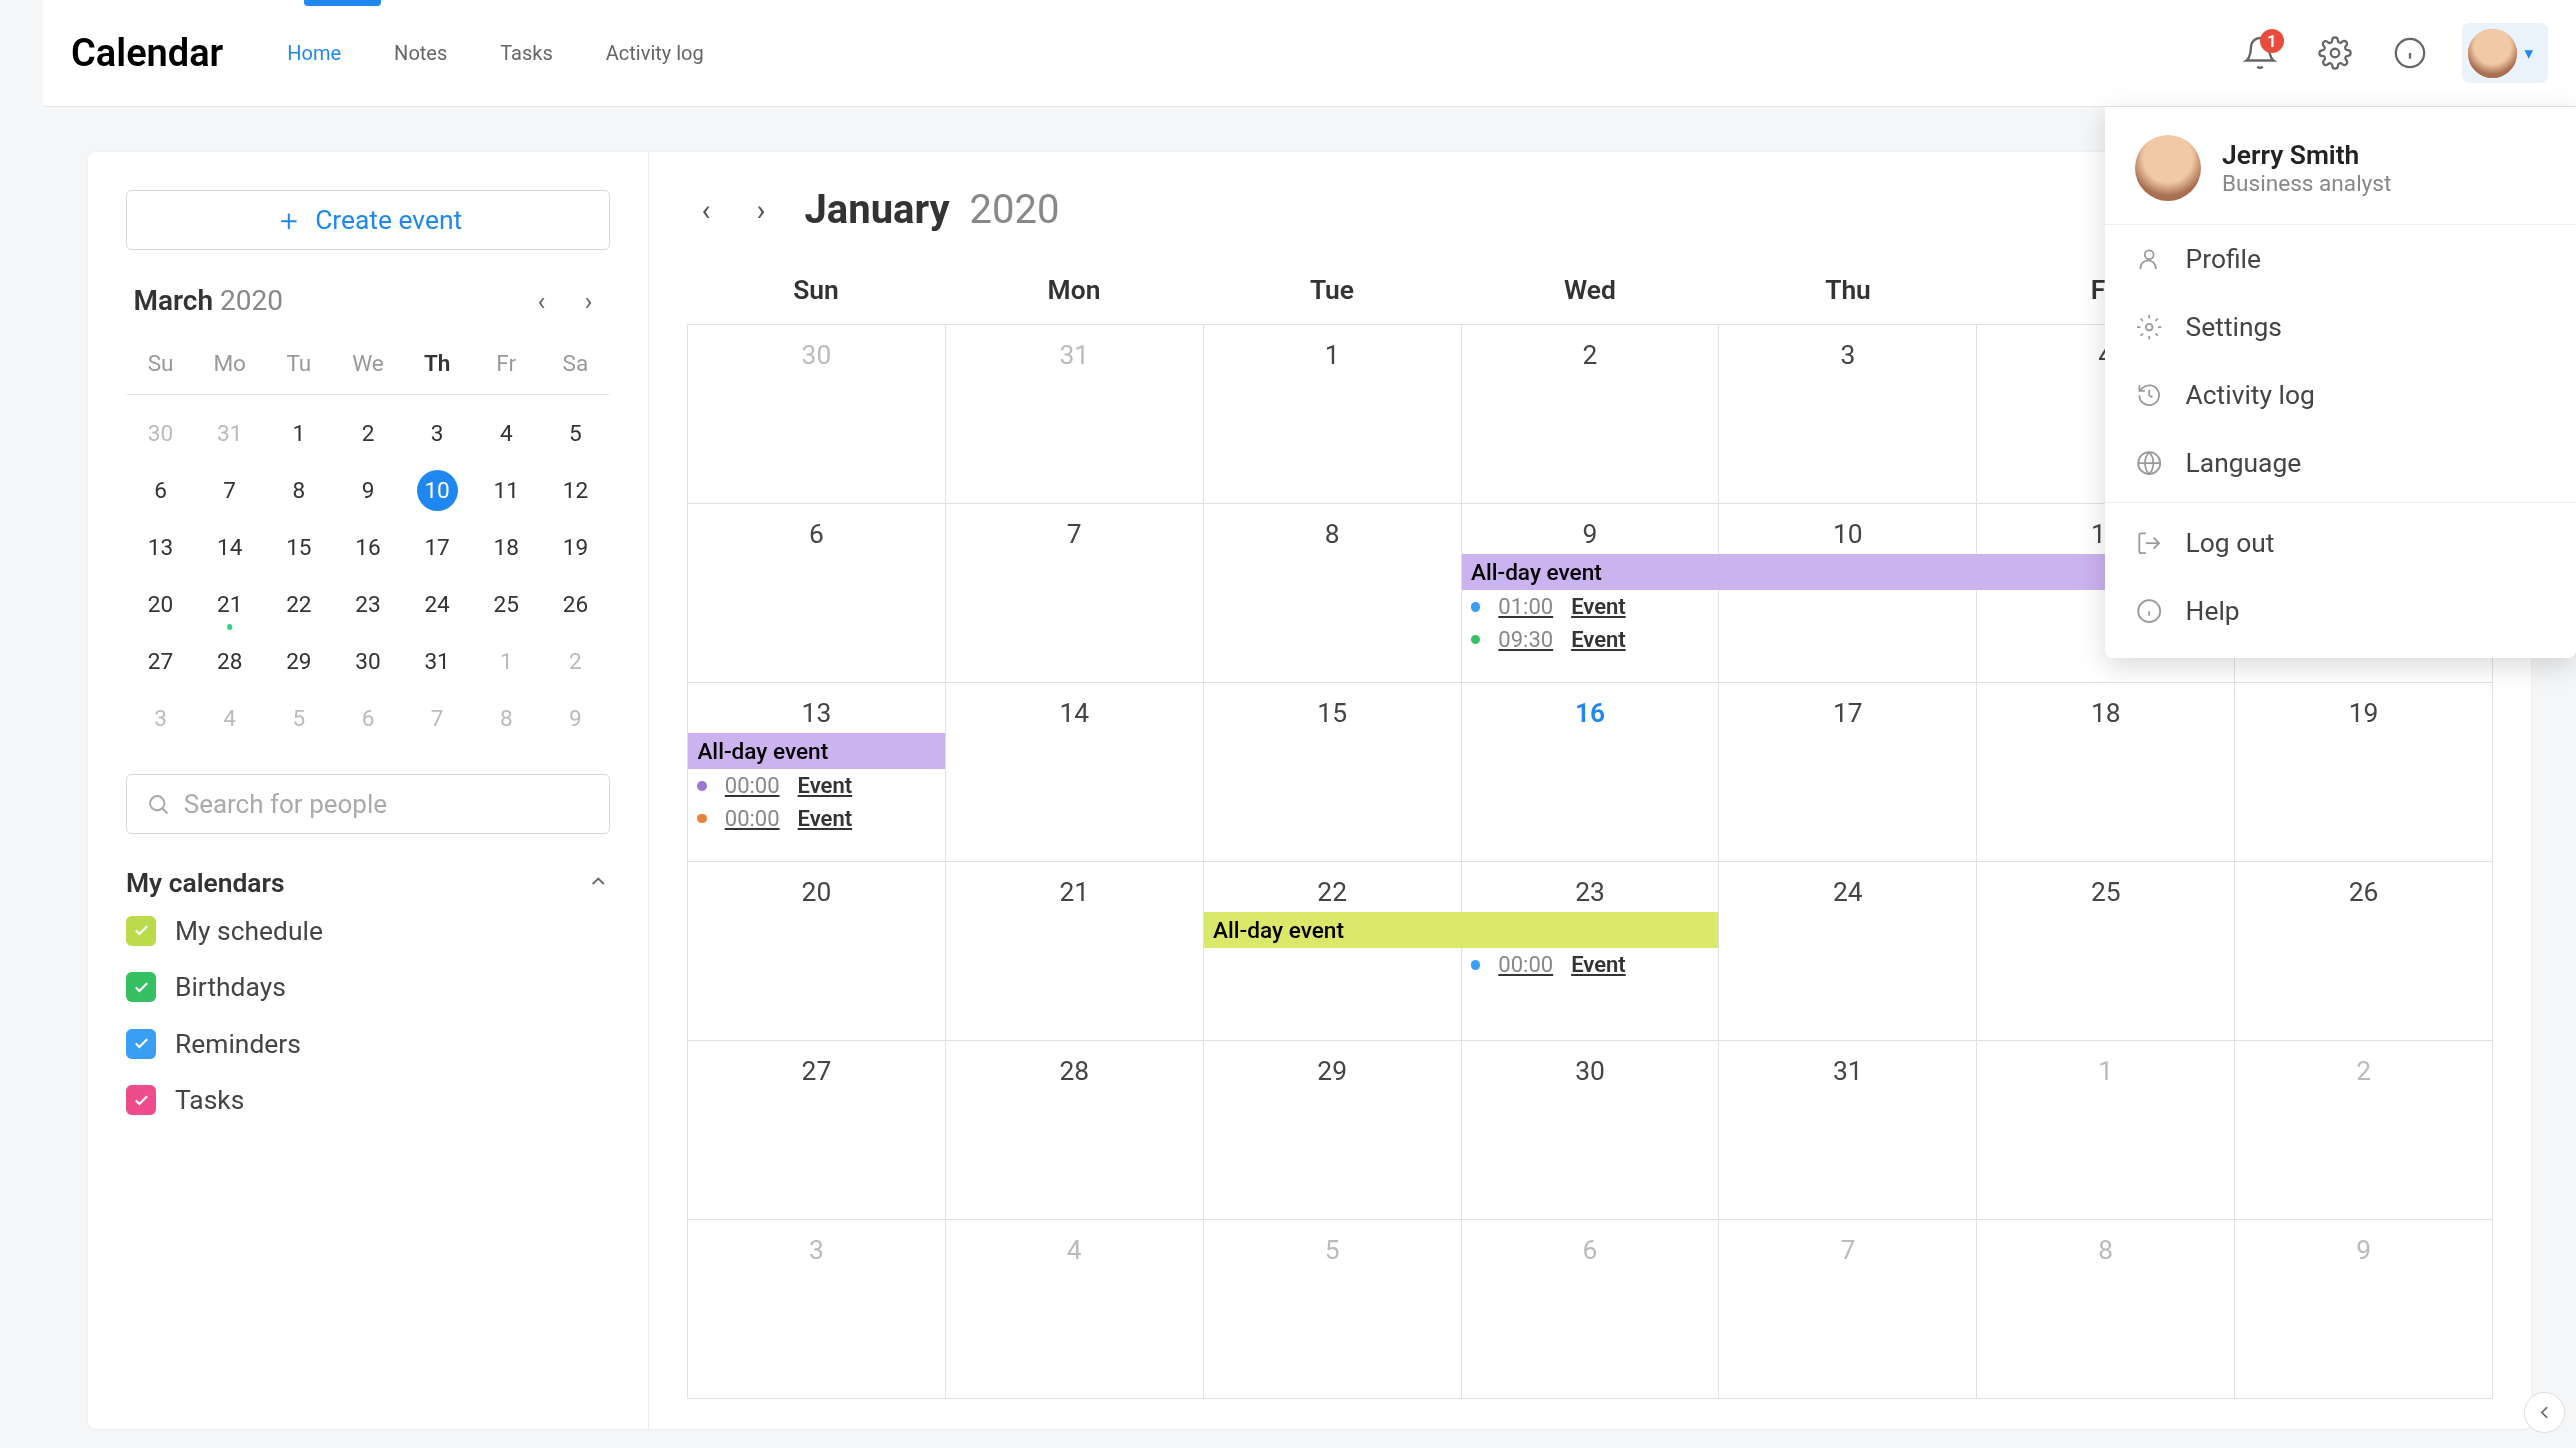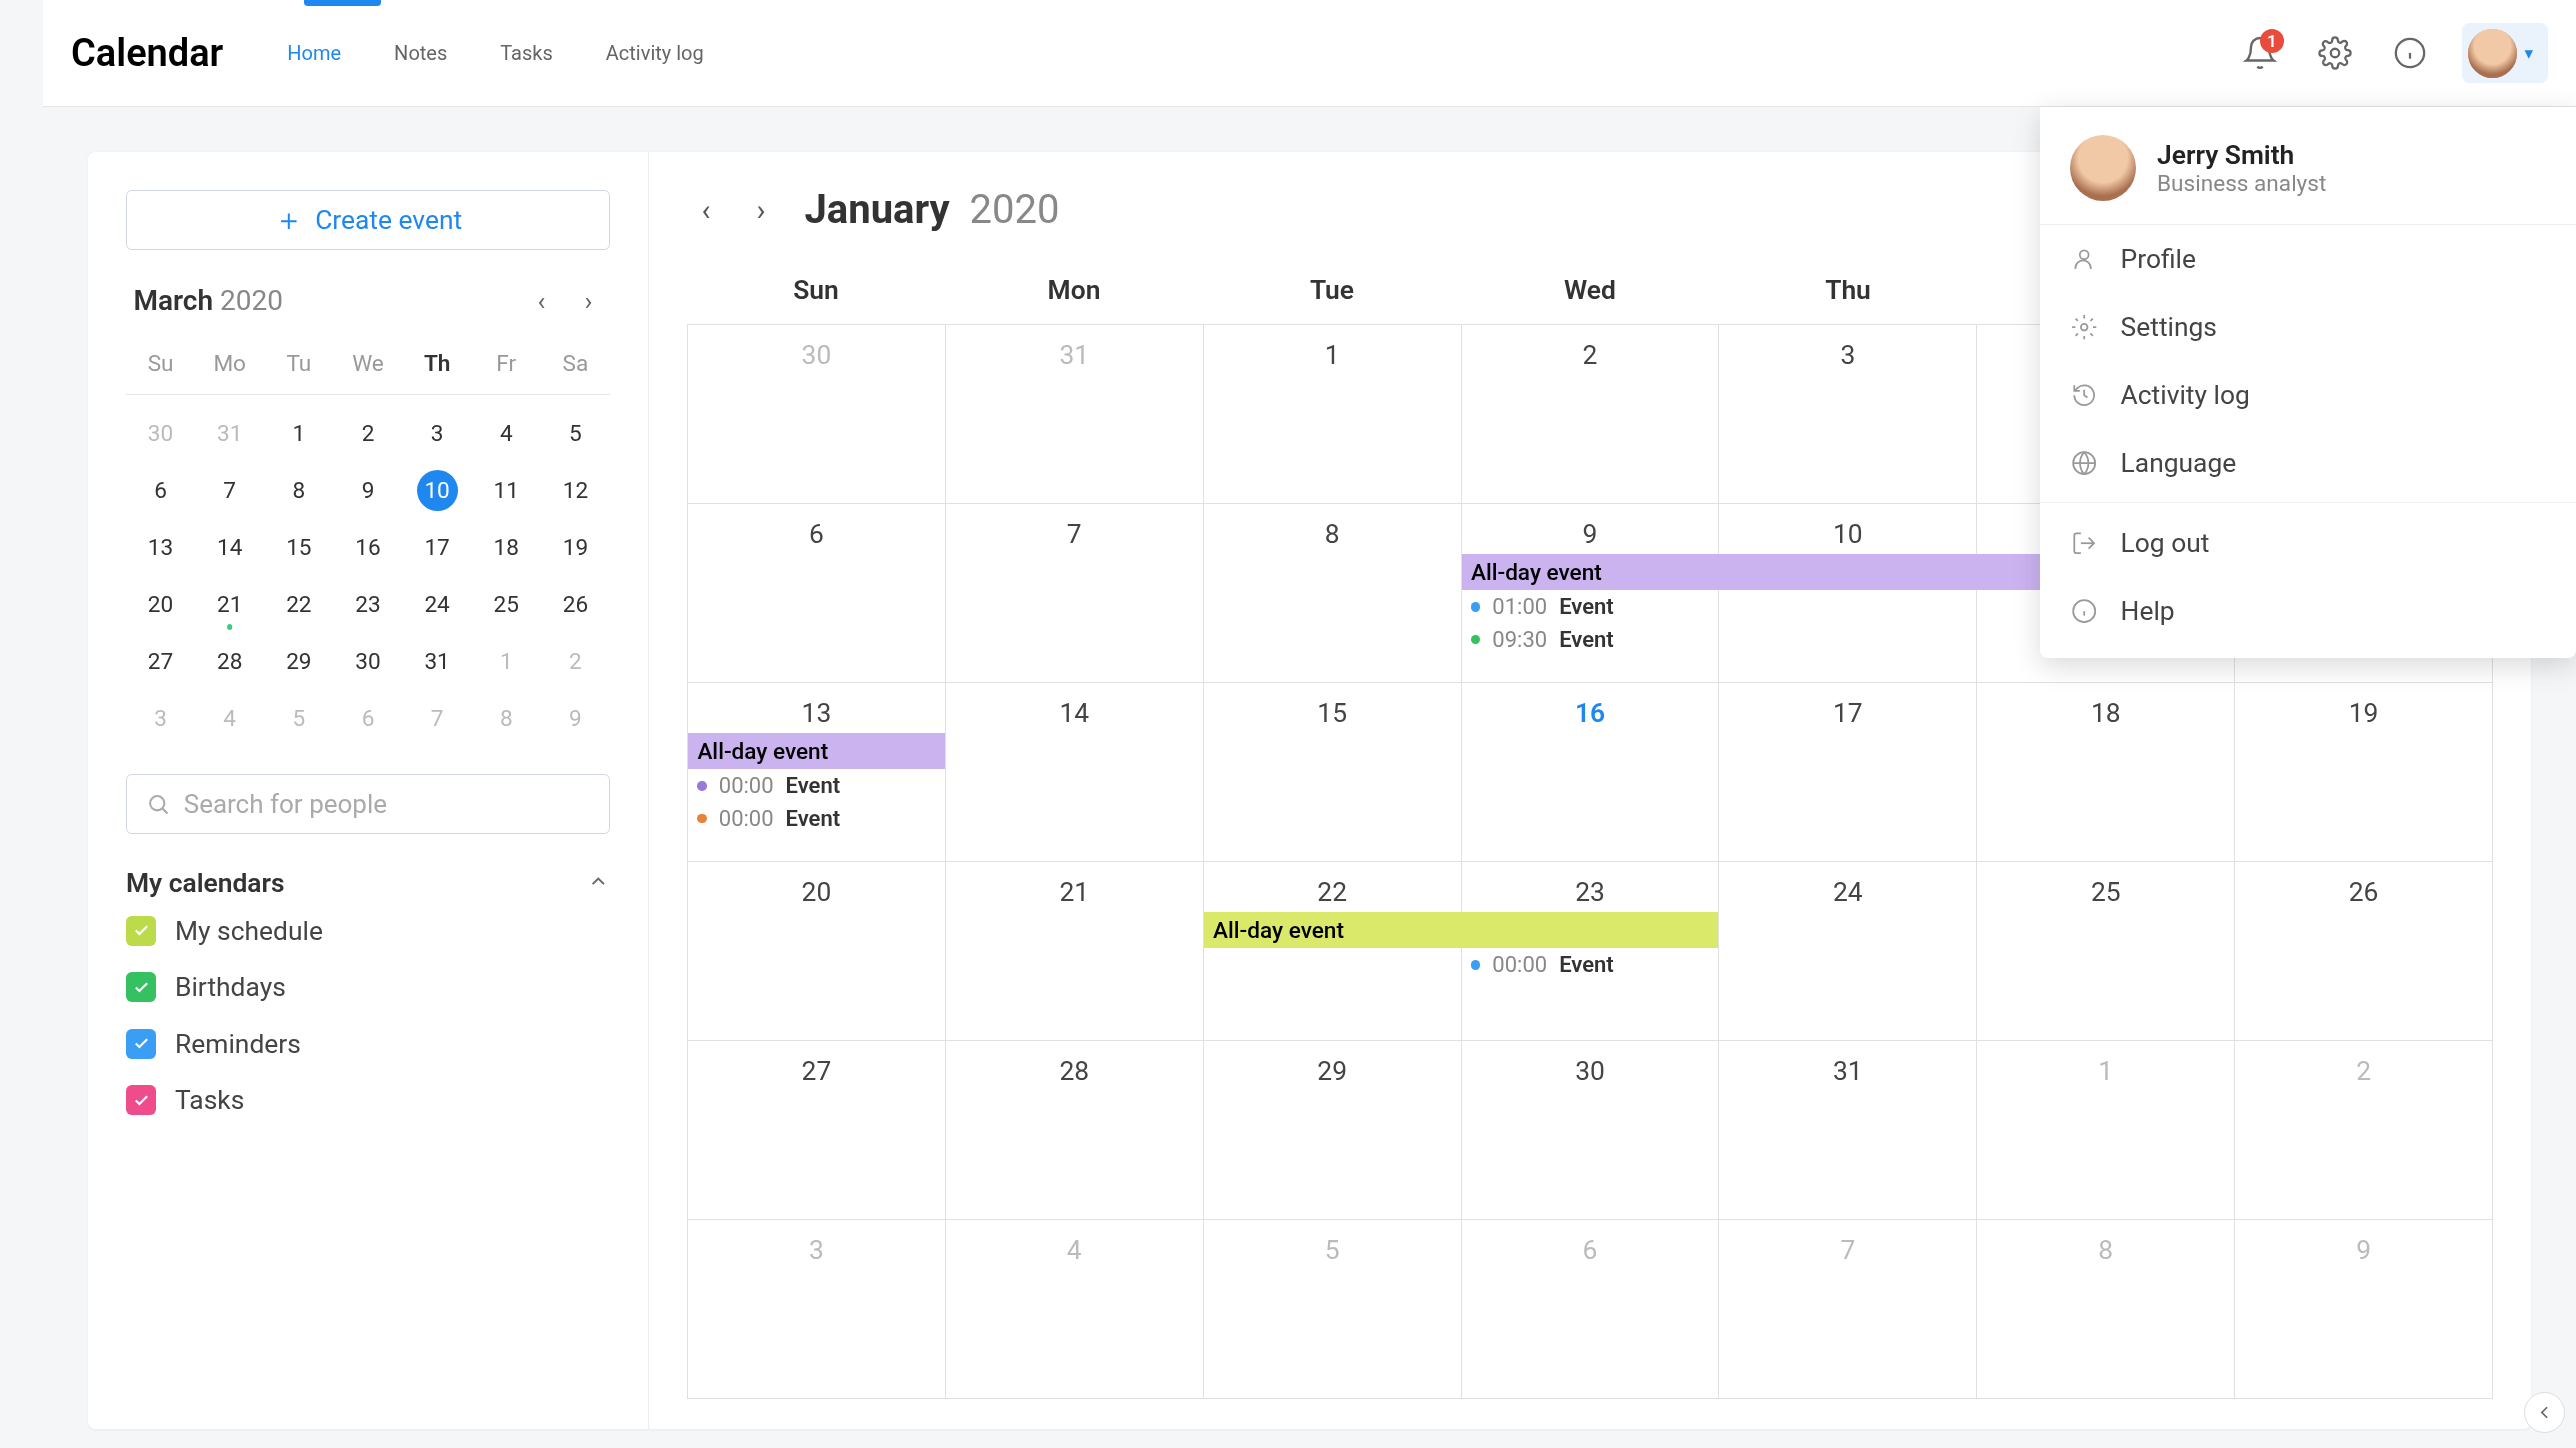--- a/index.html
+++ b/index.html
@@ -75,30 +75,30 @@
 .cal-weekday { text-align: center; font-size: 26.4px; font-weight: 600; color: #333; padding: 19px 0; }
 .cal-grid { display: grid; grid-template-columns: repeat(7, 1fr); border-top: 0.9px solid #e0e0e0; border-left: 0.9px solid #e0e0e0; }
 .cal-cell { min-height: 179px; border-right: 0.9px solid #e0e0e0; border-bottom: 0.9px solid #e0e0e0; position: relative; padding-top: 7.5px; }
 .cal-date { text-align: center; font-size: 26.4px; color: #444; padding: 7.5px 0; }
 .cal-date.muted { color: #bbb; }
 .cal-date.today { color: #1e87f0; font-weight: 600; }
 
 .allday-event { font-size: 22.6px; padding: 5.7px 9.4px; margin-top: 3.8px; font-weight: 500; position: absolute; height: 36px; display: flex; align-items: center; z-index: 2; }
 .allday-event.purple { background: #cbb3f0; }
 .allday-event.lime { background: #dbe96a; }
-.timed-event { font-size: 22px; padding: 3.8px 7.5px; display: flex; align-items: center; gap: 12px; color: #333; }
+.timed-event { font-size: 22px; padding: 3.8px 7.5px; display: flex; align-items: center; gap: 18px; color: #333; text-decoration: underline; }
 .event-dot { width: 9.4px; height: 9.4px; border-radius: 50%; }
 .event-dot.blue { background: #3b9ef5; }
 .event-dot.green { background: #35c061; }
 .event-dot.purple { background: #9b7ad6; }
 .event-dot.orange { background: #e8833a; }
 .event-time { color: #888; }
 
 
-.dropdown { position: absolute; top: 107px; right: 0; width: 536px; background: #fff; border-radius: 0 0 7.5px 7.5px; box-shadow: 0 7.5px 28px rgba(0,0,0,0.15); z-index: 100; padding: 13.2px 0; }
+.dropdown { position: absolute; top: 107px; right: 0; width: 471px; background: #fff; border-radius: 0 0 7.5px 7.5px; box-shadow: 0 7.5px 28px rgba(0,0,0,0.15); z-index: 100; padding: 13.2px 0; }
 .dropdown-user { display: flex; align-items: center; gap: 21px; padding: 15px 30px 22.6px 30px; border-bottom: 0.9px solid #eee; }
 .dropdown-avatar { width: 66px; height: 66px; border-radius: 50%; background: radial-gradient(circle at 50% 35%, #f2c9a6 45%, #a87050 70%); }
 .dropdown-user-name { font-size: 26.4px; font-weight: 600; color: #222; }
 .dropdown-user-role { font-size: 22.6px; color: #888; }
 .dropdown-item { display: flex; align-items: center; gap: 22.6px; padding: 19px 30px; cursor: pointer; font-size: 26.4px; color: #444; }
 .dropdown-icon { width: 28px; height: 28px; display: flex; align-items: center; justify-content: center; color: #999; }
 .dropdown-sep { height: 0.9px; background: #eee; margin: 5.7px 0; }
 
 
 .float-chevron { position: absolute; bottom: 15px; right: 11.3px; width: 41px; height: 41px; border: 0.9px solid #ddd; border-radius: 50%; background: #fff; display: flex; align-items: center; justify-content: center; color: #666; cursor: pointer; }

